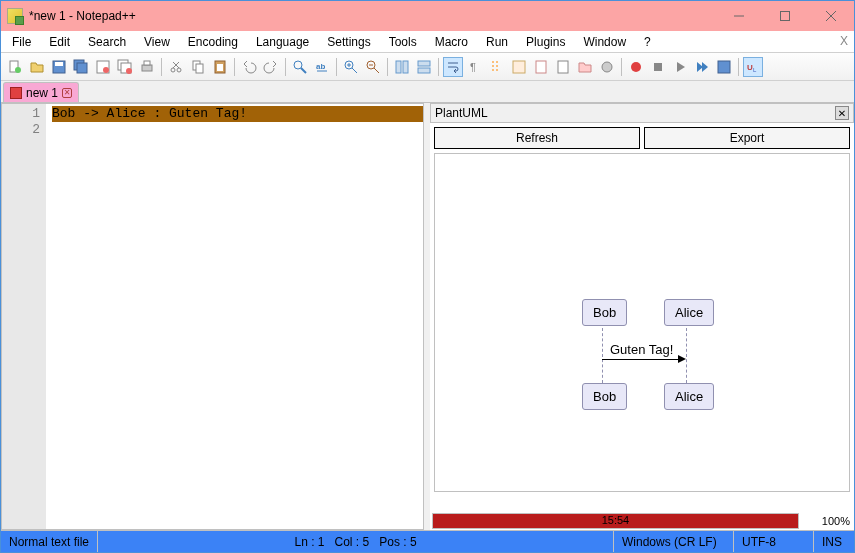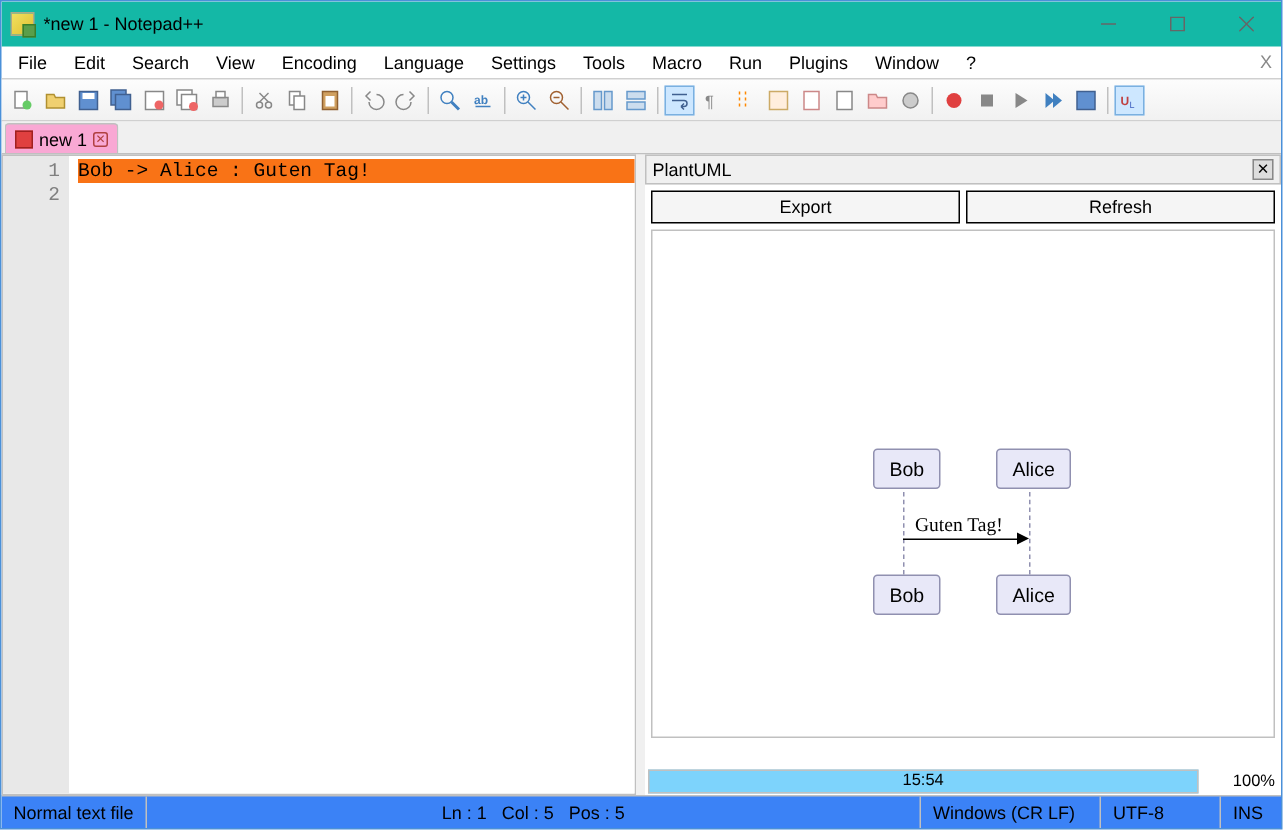--- a/index.html
+++ b/index.html
@@ -1,19 +1,19 @@
 <!DOCTYPE html>
 <html><head>
 <meta charset="utf-8">
 <style>
 * { box-sizing: border-box; margin: 0; padding: 0; }
 body { font-family: "Segoe UI", Tahoma, sans-serif; font-size: 12px; color: #000; background: #fff; width: 855px; height: 553px; border: 1px solid #4a90d9; display: flex; flex-direction: column; overflow: hidden; }
 
 
-.titlebar { height: 30px; display: flex; align-items: center; padding: 0 0 0 6px; background: #14b8a6; justify-content: space-between; }
+.titlebar { height: 30px; display: flex; align-items: center; padding: 0 0 0 6px; background: #fca5a5; justify-content: space-between; }
 .app-icon { width: 16px; height: 16px; background: linear-gradient(135deg,#f0e060 0%,#e0c030 100%); border: 1px solid #aa8; position: relative; margin-right: 6px; }
 .app-icon::after { content:""; position:absolute; right:-2px; bottom:-2px; width:7px; height:7px; background:#5a9e4a; border:1px solid #3a7e2a; }
 .titlebar-text { flex:1; color:#000; }
 .winbtns { display:flex; }
 .winbtn { width:46px; height:30px; display:flex; align-items:center; justify-content:center; color:#666; }
 .winbtn svg { width:10px; height:10px; }
 
 
 .menubar { height:22px; display:flex; align-items:center; padding:0 2px; border-bottom:1px solid #d0d0d0; position:relative; }
 .menubar-item { padding:2px 9px; color:#000000; }
@@ -30,37 +30,37 @@
 .tab { height:20px; display:flex; align-items:center; padding:0 6px; background:#f9a8d4; border:1px solid #c0c0c0; border-bottom:none; border-top-left-radius:3px; border-top-right-radius:3px; gap:4px; }
 .tab-icon { width:12px; height:12px; background:#e04040; border:1px solid #a02020; }
 .tab-close { width:10px; height:10px; display:flex; align-items:center; justify-content:center; border:1px solid #b04040; color:#b04040; font-size:8px; border-radius:2px; }
 
 
 .main { flex:1; display:flex; min-height:0; }
 .editor-pane { flex:1; display:flex; flex-direction:column; border:1px solid #c0c0c0; margin:0; min-width:0; }
 .editor-body { flex:1; display:flex; font-family:"Courier New",monospace; font-size:13px; background:#fff; }
 .gutter { width:44px; background:#e8e8e8; color:#808080; text-align:right; padding-right:6px; padding-top:2px; line-height:16px; }
 .code { flex:1; padding-top:2px; padding-left:6px; line-height:16px; white-space:pre; }
-.code-line1 { background:#f97316; }
+.code-line1 { background:#a16207; }
 
 .splitter { width:6px; background:#f0f0f0; cursor:col-resize; }
 
 .plugin-pane { width:424px; display:flex; flex-direction:column; }
 .plugin-title { height:20px; background:#f0f0f0; border:1px solid #c0c0c0; display:flex; align-items:center; padding:0 4px; justify-content:space-between; }
 .plugin-close { width:14px; height:14px; display:flex; align-items:center; justify-content:center; font-size:10px; border:1px solid #888; background:#ddd; }
 .plugin-buttons { display:flex; gap:4px; padding:4px; }
 .pbtn { flex:1; height:22px; border:1px solid #000; background:#f5f5f5; font-family:inherit; font-size:12px; }
 .diagram { flex:1; border:1px solid #c0c0c0; margin:0 4px 20px 4px; background:#fff; position:relative; }
 .dia-box { position:absolute; border:1.5px solid #9090b0; background:#e8e8f8; border-radius:3px; padding:5px 10px; font-size:13px; }
 .dia-line { position:absolute; border-left:1px dashed #9090b0; }
 .dia-arrow { position:absolute; height:1px; background:#000; }
 .dia-arrowhead { position:absolute; width:0; height:0; border-top:4px solid transparent; border-bottom:4px solid transparent; border-left:8px solid #000; }
-.dia-msg { position:absolute; font-size:13px;font-family:Liberation Serif, serif; }
+.dia-msg { position:absolute; font-size:13px; }
 .plugin-status { height:18px; display:flex; align-items:center; }
-.plugin-status-bar { flex:1; height:16px; border:1px solid #c0c0c0; background:#7dd3fc; margin:0 2px; }
+.plugin-status-bar { flex:1; height:16px; border:1px solid #c0c0c0; background:#b91c1c; margin:0 2px; }
 .plugin-time { flex:1; text-align:center; font-size:11px; }
 .plugin-pct { padding:0 4px; font-size:11px;margin-left:17px; }
 
 
 .statusbar { height:22px; border-top:1px solid #c0c0c0; display:flex; align-items:center; background:#3b82f6; }
 .statusbar > div { padding:0 8px; border-right:1px solid #c0c0c0; height:100%; display:flex; align-items:center; }
 .statusbar > div.flex { flex:1; }
 .statusbar > div:last-child { border-right:none; }
 </style>
 </head>
@@ -323,22 +323,22 @@
   </div>
 
   <div class="splitter"></div>
 
   <div class="plugin-pane">
     <div class="plugin-title">
       <span>PlantUML</span>
       <div class="plugin-close">✕</div>
     </div>
     <div class="plugin-buttons">
+      <button class="pbtn">Refresh</button>
       <button class="pbtn">Export</button>
-      <button class="pbtn">Refresh</button>
     </div>
     <div class="diagram">
       <div class="dia-box" style="left:147px;top:145px">Bob</div>
       <div class="dia-box" style="left:229px;top:145px">Alice</div>
       <div class="dia-line" style="left:167px;top:174px;height:55px"></div>
       <div class="dia-line" style="left:251px;top:174px;height:55px"></div>
       <div class="dia-msg" style="left:175px;top:188px">Guten Tag!</div>
       <div class="dia-arrow" style="left:167px;top:205px;width:78px"></div>
       <div class="dia-arrowhead" style="left:243px;top:201px"></div>
       <div class="dia-box" style="left:147px;top:229px">Bob</div>

